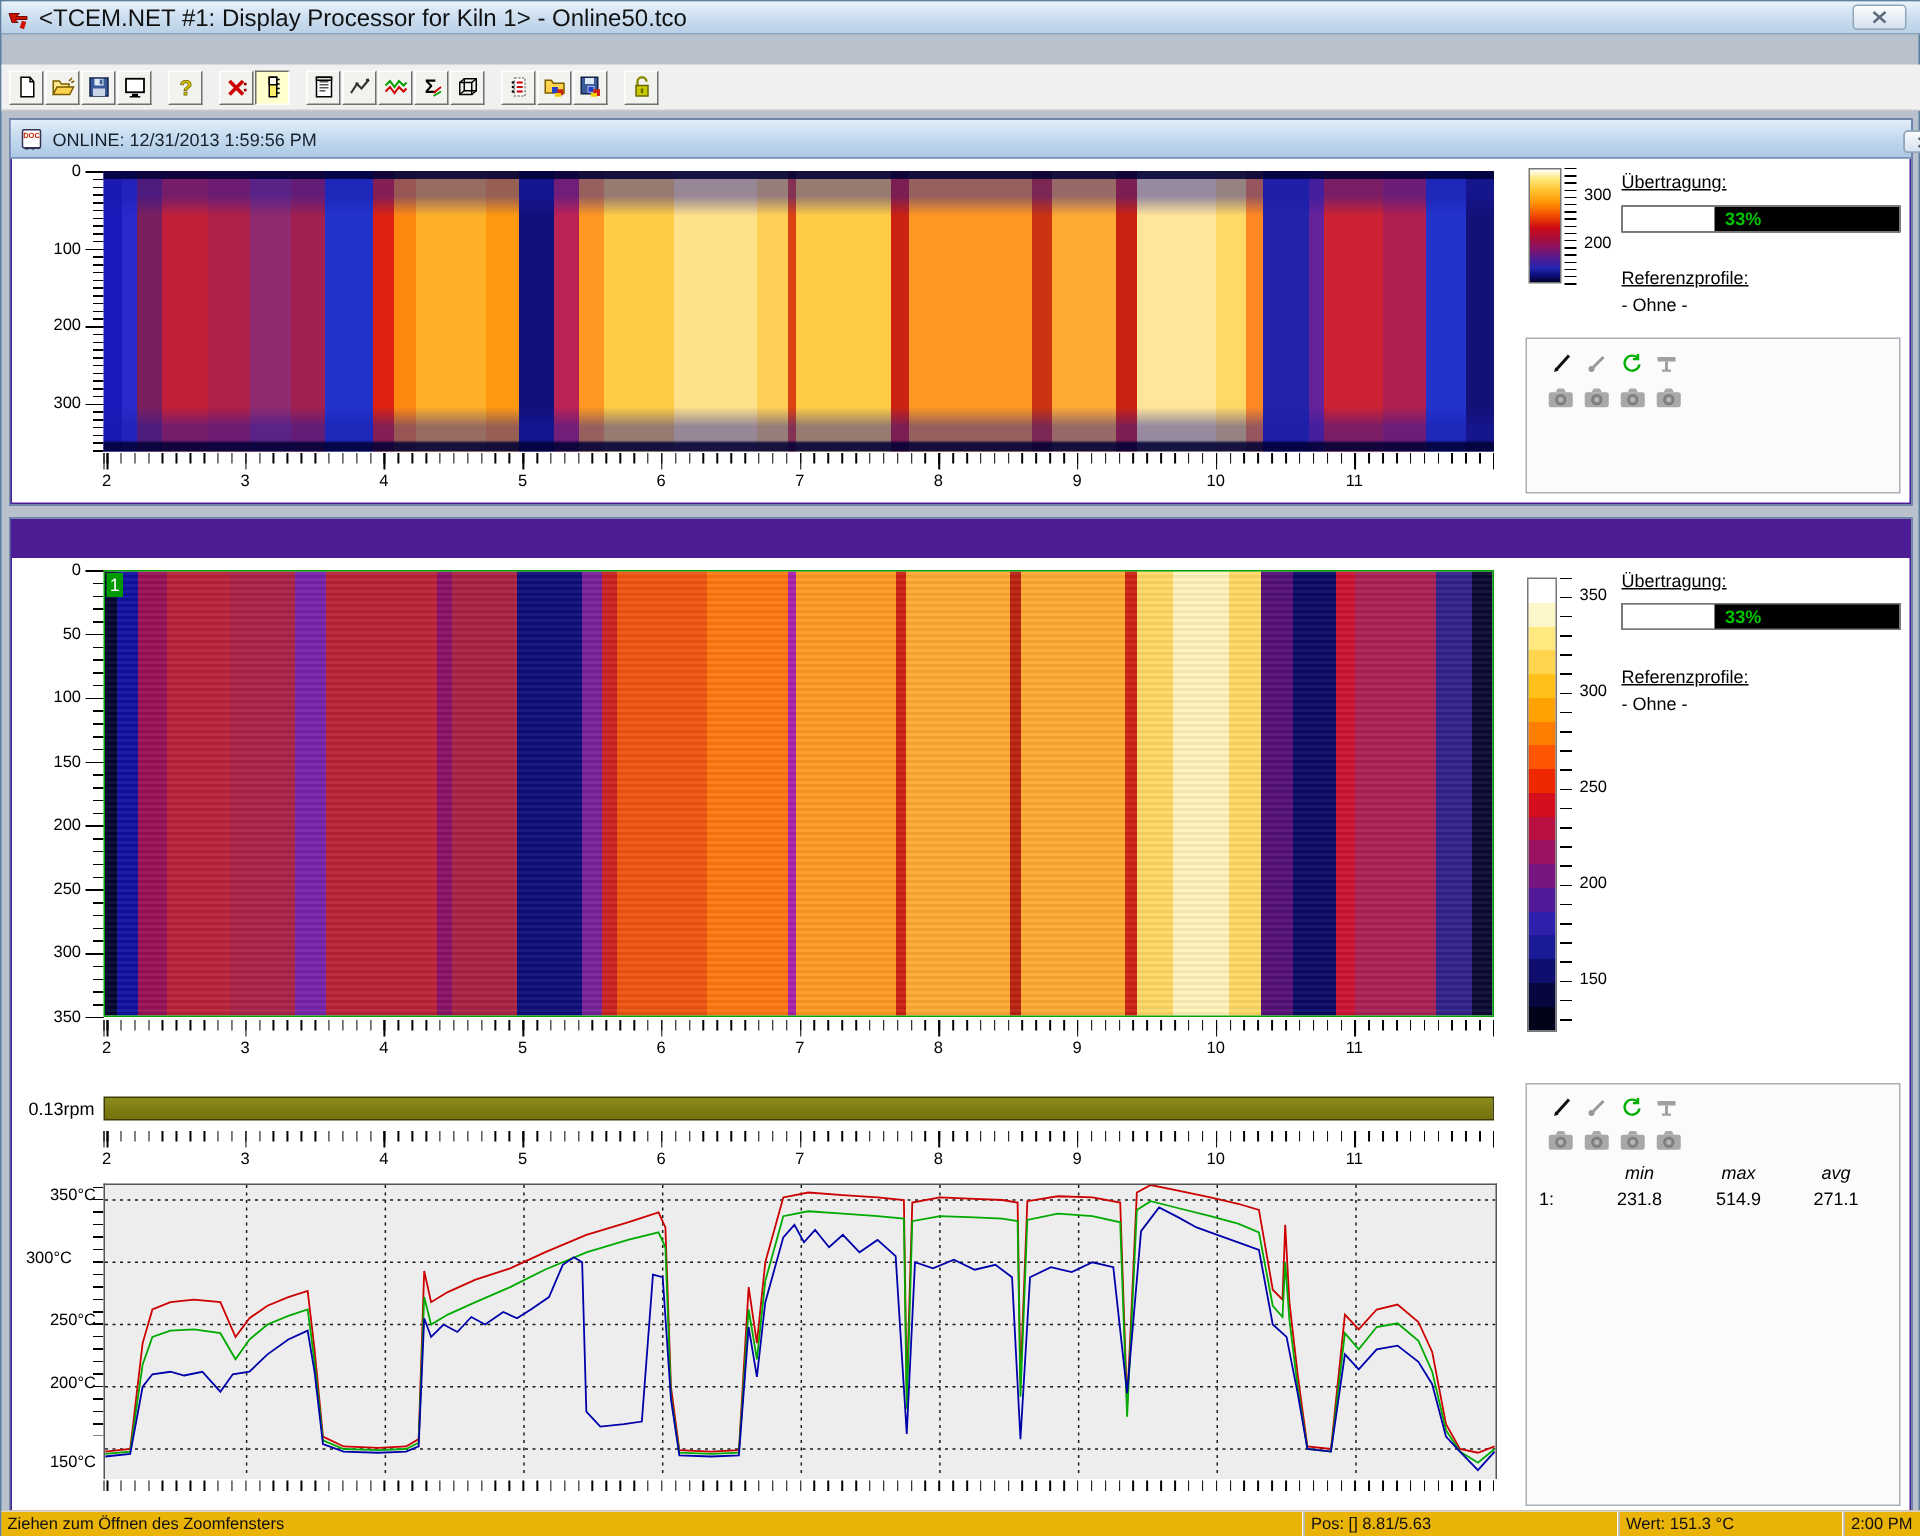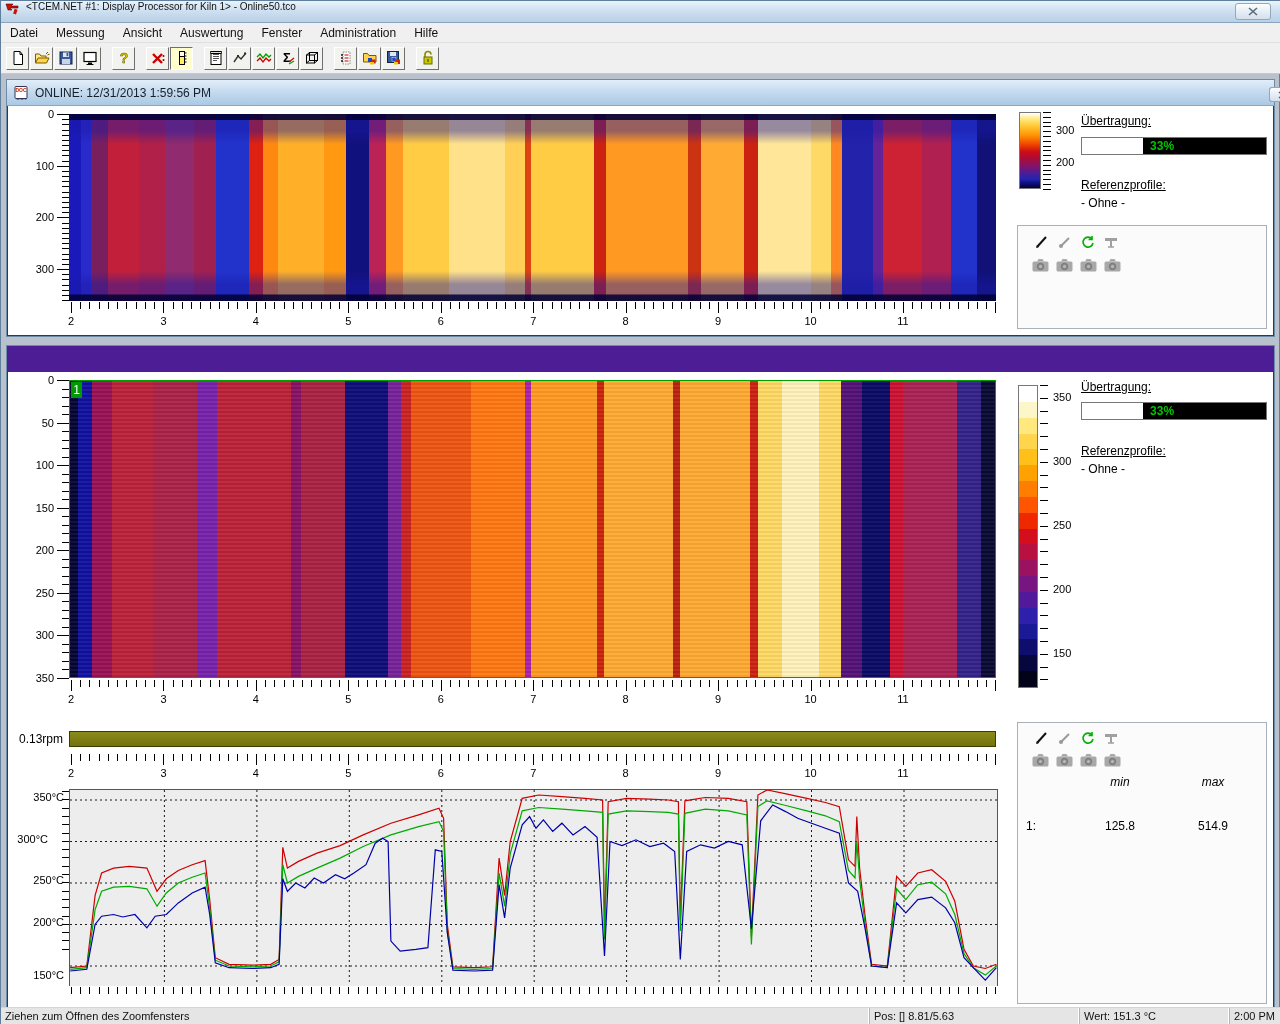--- a/index.html
+++ b/index.html
@@ -2,21 +2,21 @@
 <html><head>
 <meta charset="utf-8">
 <style>
   * { margin:0; padding:0; box-sizing:border-box; }
   html,body { width:1280px; height:1024px; overflow:hidden; font-family:"Liberation Sans",sans-serif; }
   .main { position:absolute; inset:0; background:#b9c2cc; border:1px solid #5f7f9f; }
 
   
   .titlebar { position:absolute; left:0; top:0; width:1280px; height:22px;
     background:linear-gradient(#eaf3fb,#cfe0f1 45%,#b9d0e6); border-bottom:1px solid #8ba4bd;
-    display:flex; align-items:flex-start; padding-left:4px; font-size:10px; color:#111; }
+    display:flex; align-items:flex-end; padding-left:4px; font-size:16px; color:#111; }
   .titlebar .apptitle { margin-left:5px; }
   .wctl { position:absolute; top:2px; height:17px; border:1px solid #93a7ba; border-radius:3px;
     background:linear-gradient(#fdfdfe,#e7eef6 50%,#d3e0ed); display:flex; align-items:center; justify-content:center; }
   .mainclose { right:10px; width:36px; }
 
   
   .menubar { position:absolute; left:0; top:22px; width:1280px; height:20px; background:#f0f0f0;
     display:flex; align-items:center; font-size:12px; color:#111; border-bottom:1px solid #e0e0e0; }
   .menu-item { padding:2px 9px; cursor:default; }
   .toolbar { position:absolute; left:0; top:42px; width:1280px; height:31px; background:#f0f0f0;
@@ -73,21 +73,21 @@
 
   
   .rpmlab { position:absolute; font-size:12px; color:#000; text-align:right; }
   .rpmbar { position:absolute; height:16px; background:linear-gradient(#8a8a1c,#72720a); border:1px solid #3c3c00; }
 
   
   .chart { position:absolute; background:#ededed; border:1px solid #555; border-bottom:none; }
   .grid { stroke:#1a1a1a; stroke-width:1; stroke-dasharray:2 3; }
 
   
-  .statusbar { position:absolute; left:0; top:1006px; width:1280px; height:18px; background:#e5e5e5;
+  .statusbar { position:absolute; left:0; top:1006px; width:1280px; height:18px; background:#eab308;
     border-top:1px solid #d5d5d5; display:flex; font-size:11px; color:#111; }
   .sbcell { border-right:1px solid #b5b5b5; box-shadow:inset -1px 0 #fff; padding:2px 4px 0 4px; white-space:nowrap; overflow:hidden; }
 
   svg text { font-family:"Liberation Sans",sans-serif; }
 </style>
 </head>
 <body>
 
 <div class="main">
 
@@ -97,29 +97,20 @@
       <rect x="9" y="8" width="3" height="5" fill="#cc1100" transform="rotate(18 10 10)"></rect>
     </svg>
     <span class="apptitle">&lt;TCEM.NET #1: Display Processor for Kiln 1&gt;  - Online50.tco</span>
     <div class="wctl mainclose">
       <svg width="10" height="9" viewBox="0 0 10 9">
           <path d="M1 1 L9 8 M9 1 L1 8" stroke="#5a6b7c" stroke-width="1.6"></path>
         </svg>
     </div>
   </div>
 
-  <div class="menubar">
-    <span class="menu-item">Datei</span>
-    <span class="menu-item">Messung</span>
-    <span class="menu-item">Ansicht</span>
-    <span class="menu-item">Auswertung</span>
-    <span class="menu-item">Fenster</span>
-    <span class="menu-item">Administration</span>
-    <span class="menu-item">Hilfe</span>
-  </div>
 
   <div class="toolbar">
     <div class="tbtn" title="new-file">
       <svg width="16" height="16" viewBox="0 0 16 16">
           <path d="M4 1.5 h6 l2.5 3 V14.5 H4 Z" fill="#fff" stroke="#000"></path>
           <path d="M10 1.5 v3 h2.5" fill="none" stroke="#000"></path>
         </svg>
     </div>
     <div class="tbtn" title="open-file">
       <svg width="16" height="16" viewBox="0 0 16 16">
@@ -496,27 +487,27 @@
               <circle cx="8.5" cy="8.5" r="1.6" fill="#b8b8b8"></circle>
             </svg>
           <svg width="17" height="14" viewBox="0 0 17 14">
               <rect x="0.5" y="3.5" width="16" height="10" rx="1.5" fill="#a8a8a8"></rect>
               <path d="M5 3.5 L6.5 1 h4 L12 3.5" fill="#a8a8a8"></path>
               <circle cx="8.5" cy="8.5" r="3.2" fill="#8a8a8a" stroke="#777"></circle>
               <circle cx="8.5" cy="8.5" r="1.6" fill="#b8b8b8"></circle>
             </svg>
         </div>
 
-        <div style="position:absolute; left:8px; top:52px; width:230px; display:grid; grid-template-columns:34px 66px 66px 64px; font-size:12px;gap:27px;">
+        <div style="position:absolute; left:8px; top:52px; width:230px; display:grid; grid-template-columns:34px 66px 66px 64px; font-size:12px;">
           <span></span>
           <span style="font-style:italic; text-align:center;">min</span>
           <span style="font-style:italic; text-align:center;">max</span>
           <span style="font-style:italic; text-align:center;">avg</span>
           <span style="padding-top:3px;">1:</span>
-          <span style="padding-top:3px; text-align:center;">125.8</span>
+          <span style="padding-top:3px; text-align:center;">231.8</span>
           <span style="padding-top:3px; text-align:center;">514.9</span>
           <span style="padding-top:3px; text-align:center;">271.1</span>
         </div>
       </div>
     </div>
   </div>
 
   <div class="statusbar">
     <div class="sbcell" style="width:869px;">Ziehen zum Öffnen des Zoomfensters</div>
     <div class="sbcell" style="width:210px;">Pos: [] 8.81/5.63</div>

